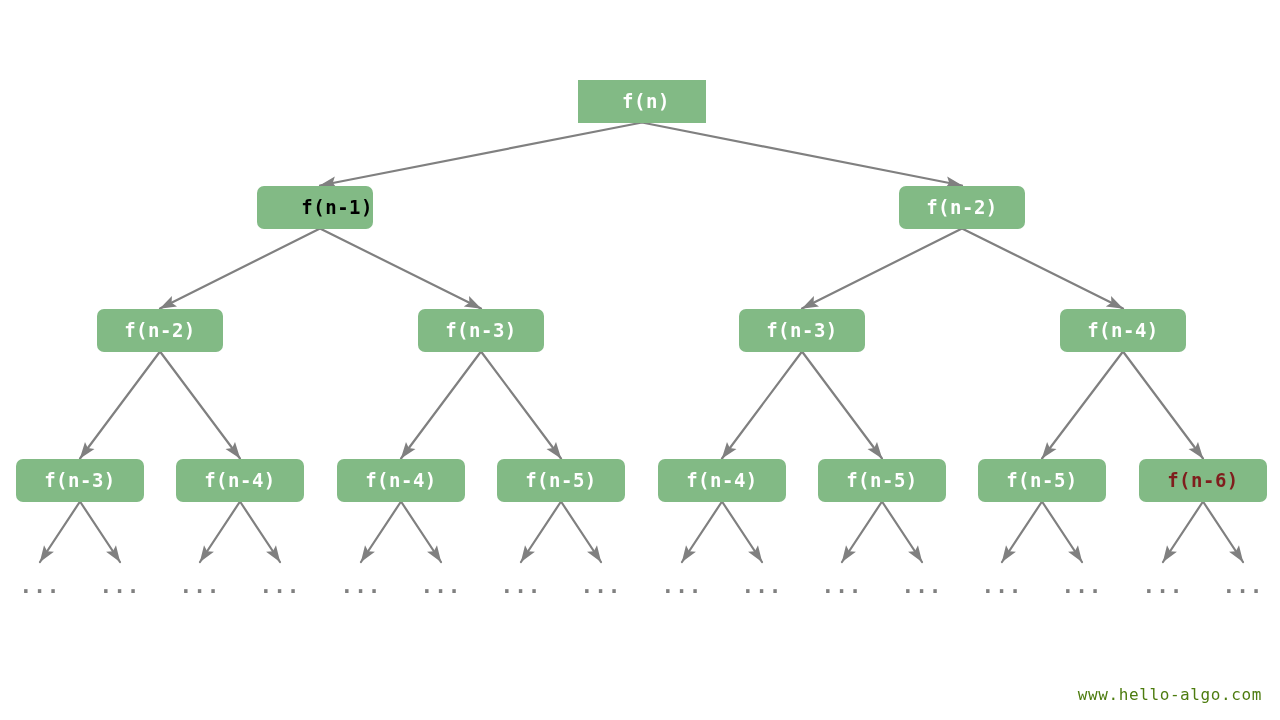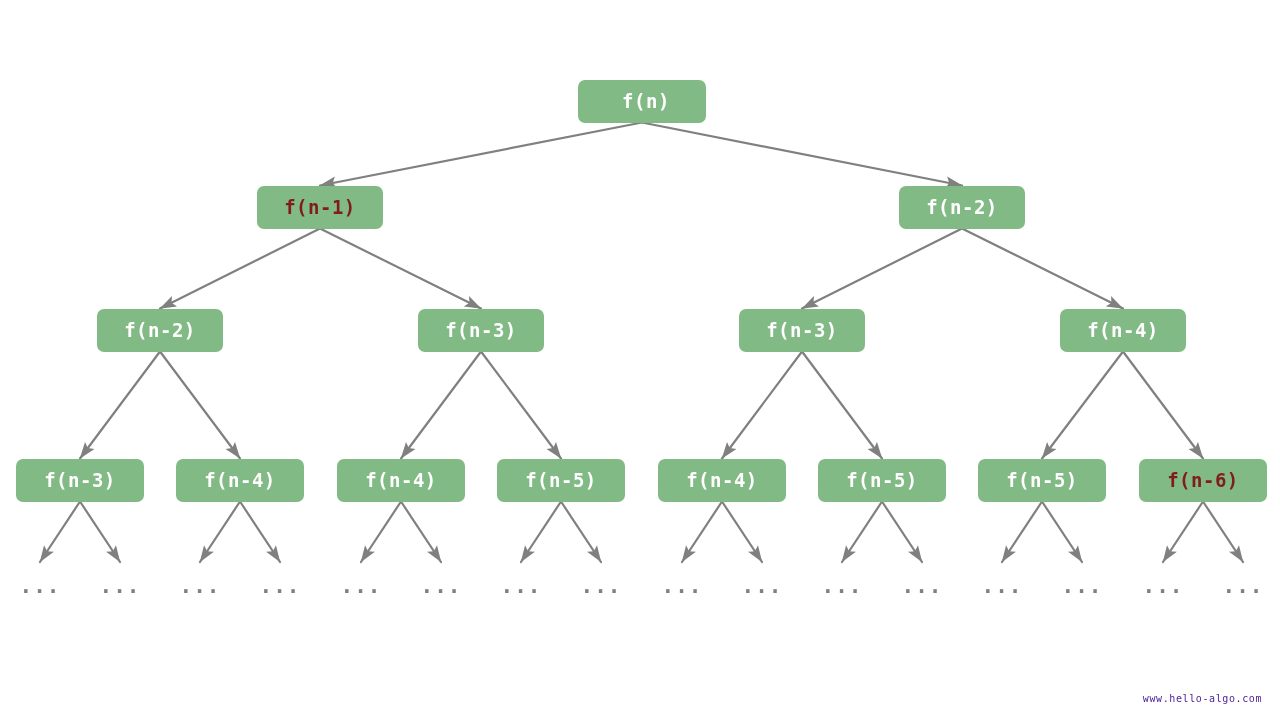--- a/index.html
+++ b/index.html
@@ -56,23 +56,23 @@
     font-weight: bold;
     line-height: 1;
     letter-spacing: 1px;
     transform: translate(-50%, -50%);
     user-select: none;
   }
   #watermark {
     position: absolute;
     right: 18px;
     bottom: 16px;
-    color: #4c1d95;
+    color: #4d7c0f;
     font-family: "DejaVu Sans Mono", "Liberation Mono", monospace;
-    font-size: 10px;
+    font-size: 16px;
     letter-spacing: 0.6px;
     user-select: none;
     margin-left: 15px;
   }
 </style>
 </head>
 <body>
 
 <div id="canvas">
 
@@ -112,24 +112,24 @@
         <line x1="882" y1="501.5" x2="842" y2="562" stroke="#808080" stroke-width="2.2" stroke-linecap="round" marker-end="url(#arrowhead)"></line>
         <line x1="882" y1="501.5" x2="922" y2="562" stroke="#808080" stroke-width="2.2" stroke-linecap="round" marker-end="url(#arrowhead)"></line>
         <line x1="1042" y1="501.5" x2="1002" y2="562" stroke="#808080" stroke-width="2.2" stroke-linecap="round" marker-end="url(#arrowhead)"></line>
         <line x1="1042" y1="501.5" x2="1082" y2="562" stroke="#808080" stroke-width="2.2" stroke-linecap="round" marker-end="url(#arrowhead)"></line>
         <line x1="1203" y1="501.5" x2="1163" y2="562" stroke="#808080" stroke-width="2.2" stroke-linecap="round" marker-end="url(#arrowhead)"></line>
         <line x1="1203" y1="501.5" x2="1243" y2="562" stroke="#808080" stroke-width="2.2" stroke-linecap="round" marker-end="url(#arrowhead)"></line>
       </g>
   </svg>
 
   <div id="nodes-layer">
-      <div class="node" style="left: 578px; top: 79.5px; width: 128px; height: 43px; background: rgb(130, 186, 133); color: rgb(255, 255, 255); border-radius: 7px; padding-left: 8px;">
+      <div class="node" style="left: 578px; top: 79.5px; width: 128px; height: 43px; background: rgb(130, 186, 133); color: rgb(255, 255, 255); border-radius: 0; padding-left: 8px;">
         <span class="node-label">f(n)</span>
       </div>
-      <div class="node" style="left: 257px; top: 185.5px; width: 126px; height: 43px; background: rgb(130, 186, 133); color: #7f1d1d; border-radius: 7px;">
+      <div class="node" style="left: 257px; top: 185.5px; width: 116px; height: 43px; background: rgb(130, 186, 133); color: #000000; border-radius: 7px; justify-content: flex-end;">
         <span class="node-label">f(n-1)</span>
       </div>
       <div class="node" style="left: 899px; top: 185.5px; width: 126px; height: 43px; background: rgb(130, 186, 133); color: rgb(255, 255, 255); border-radius: 7px;">
         <span class="node-label">f(n-2)</span>
       </div>
       <div class="node" style="left: 97px; top: 308.5px; width: 126px; height: 43px; background: rgb(130, 186, 133); color: rgb(255, 255, 255); border-radius: 7px;">
         <span class="node-label">f(n-2)</span>
       </div>
       <div class="node" style="left: 418px; top: 308.5px; width: 126px; height: 43px; background: rgb(130, 186, 133); color: rgb(255, 255, 255); border-radius: 7px;">
         <span class="node-label">f(n-3)</span>

